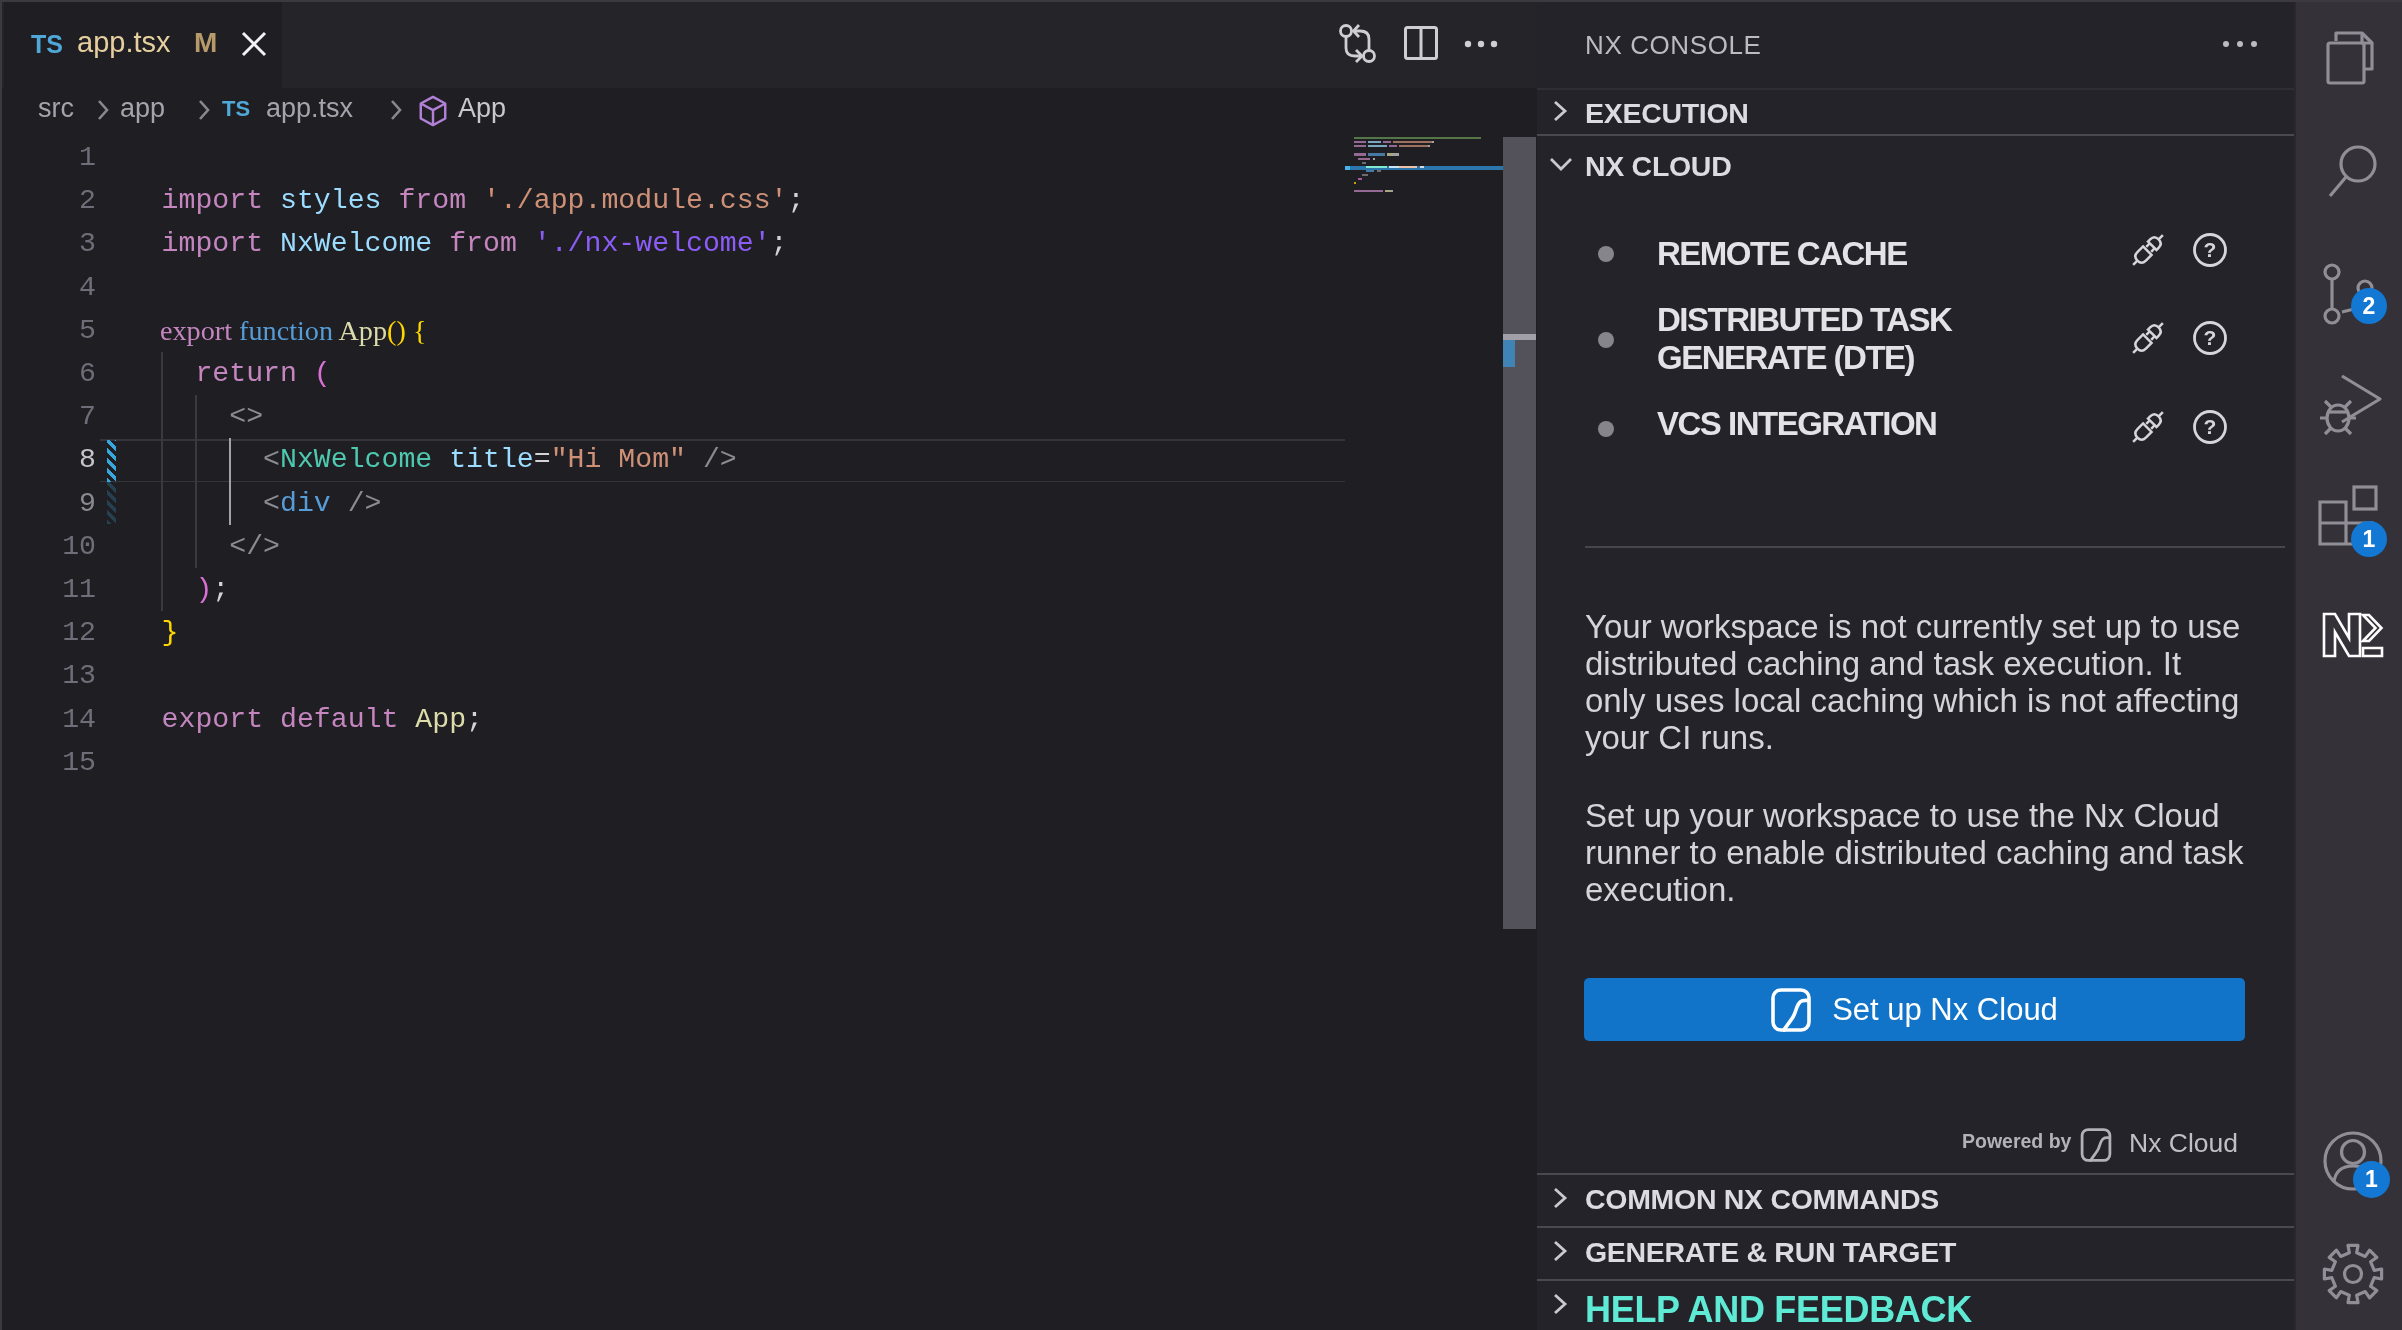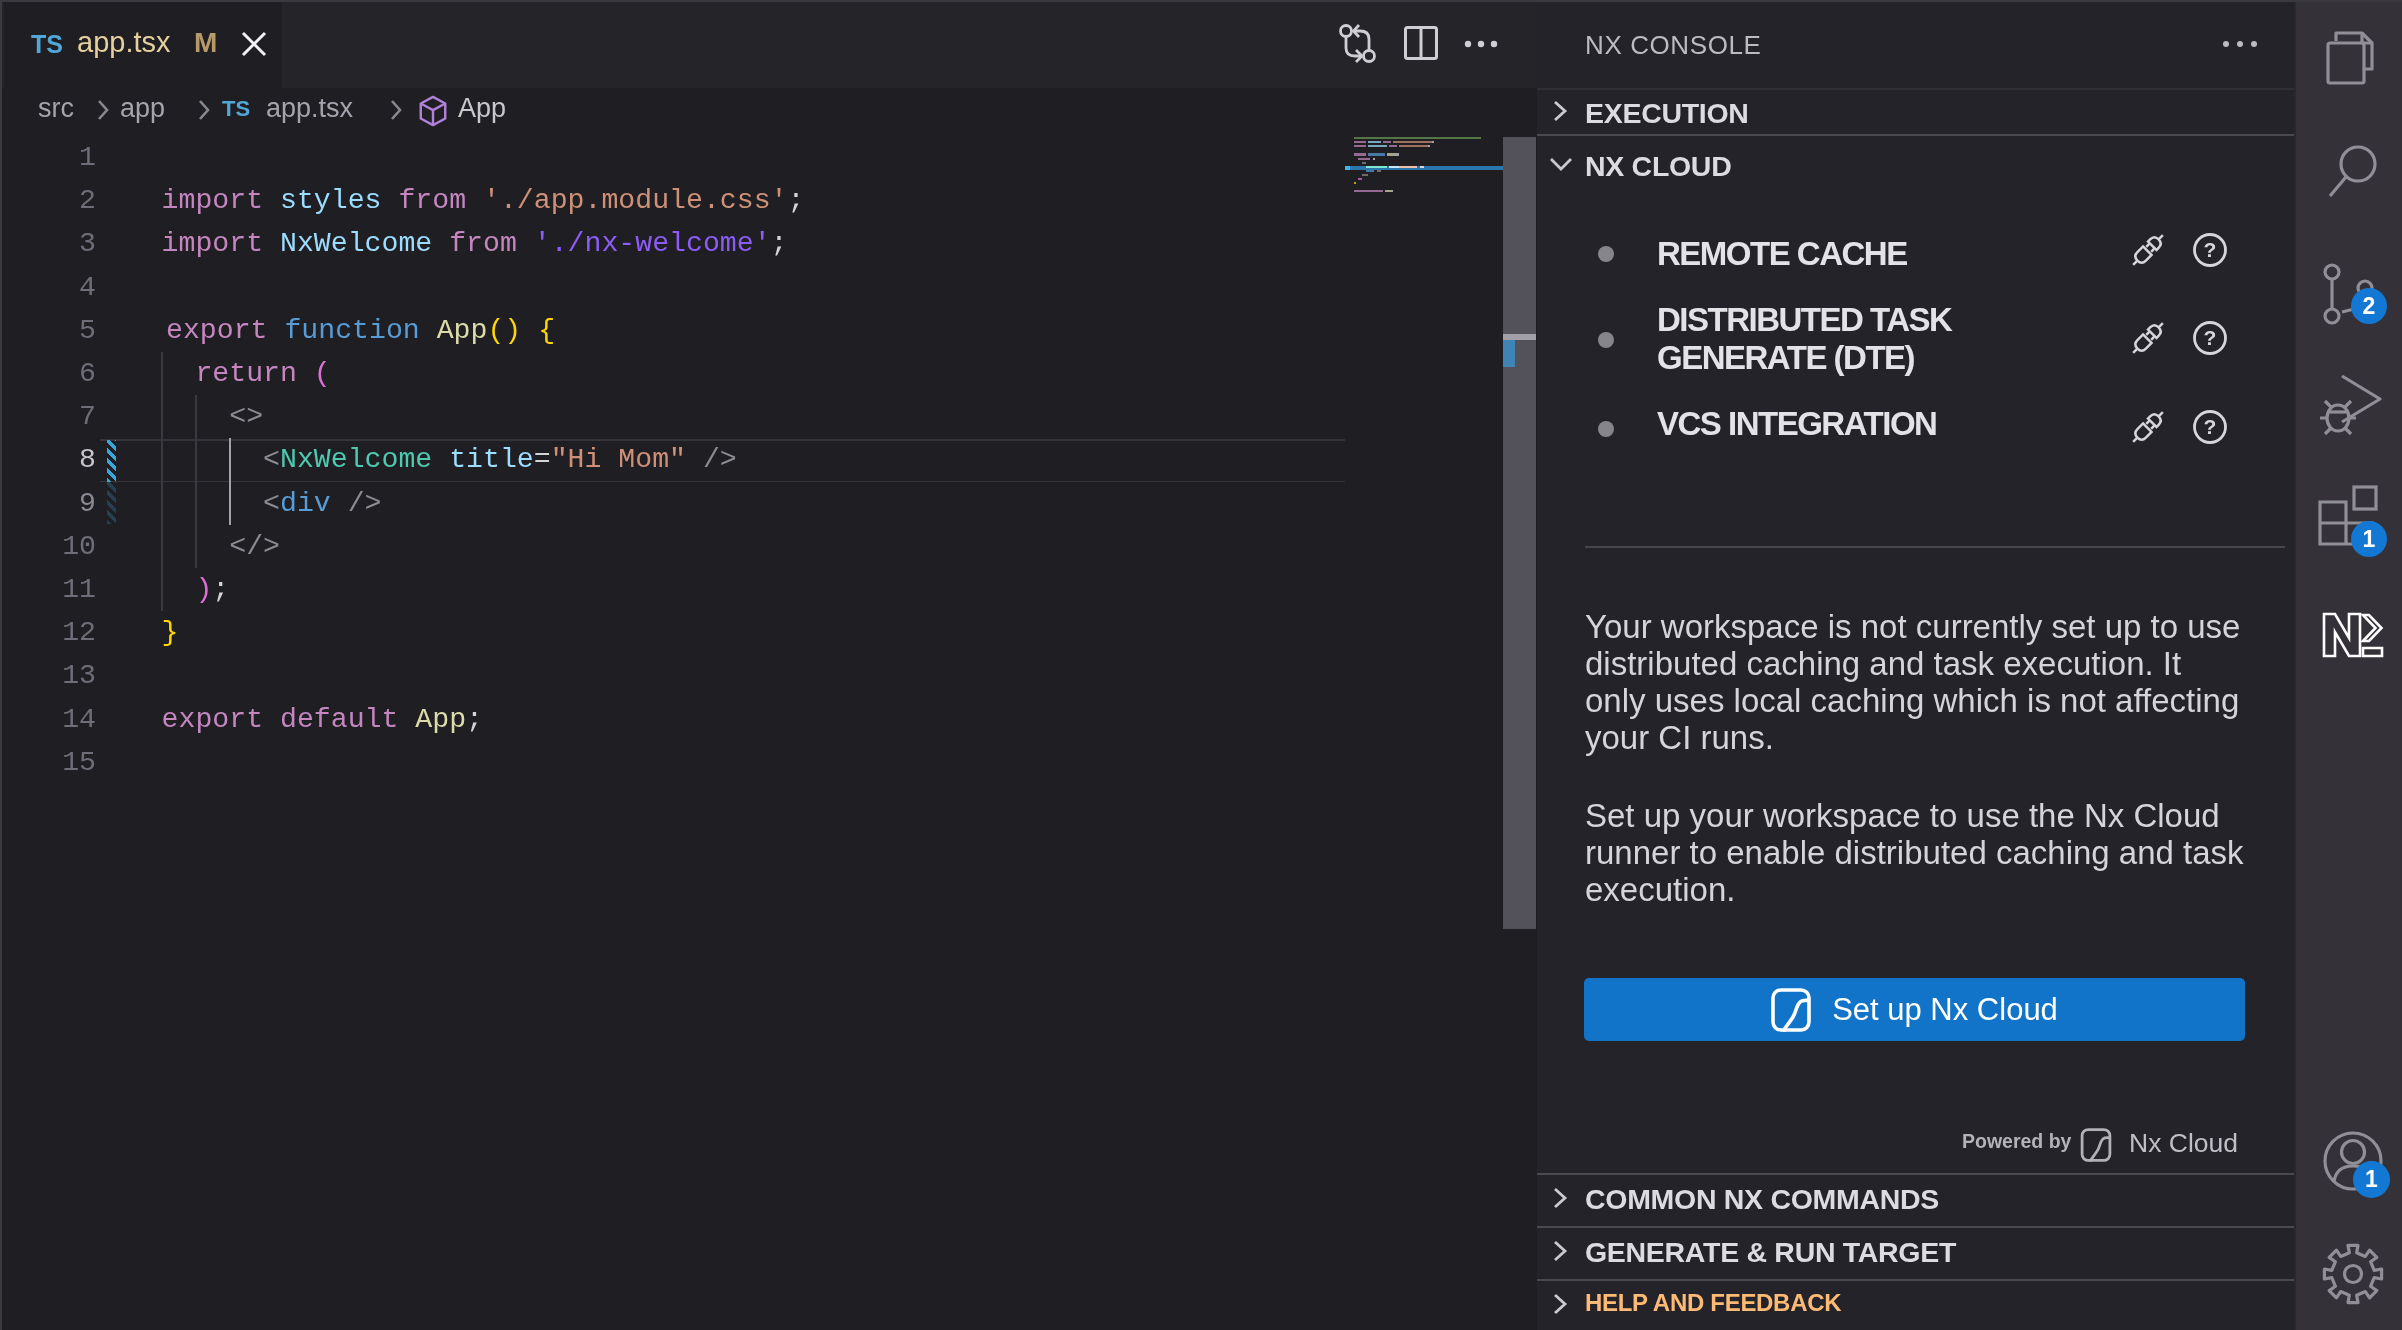--- a/index.html
+++ b/index.html
@@ -72,21 +72,21 @@
 <div class="abs" style="left:229px;top:438px;width:1.8px;height:87px;background:#a3a2ab;"></div>
 <div class="abs" style="left:107px;top:440px;width:9px;height:42px;background:repeating-linear-gradient(45deg,#38a8dc 0 3.4px,rgba(56,168,220,0) 3.4px 7px);"></div>
 <div class="abs" style="left:107px;top:482px;width:9px;height:42px;opacity:.25;background:repeating-linear-gradient(45deg,#38a8dc 0 3.4px,rgba(56,168,220,0) 3.4px 7px);"></div>
 <div class="abs mono" style="left:0;top:136.0px;width:96px;height:43.2px;line-height:43.2px;text-align:right;color:#6e6d78;">1</div>
 <div class="abs mono" style="left:0;top:179.2px;width:96px;height:43.2px;line-height:43.2px;text-align:right;color:#6e6d78;">2</div>
 <div class="abs mono" style="left:161.6px;top:179.2px;height:43.2px;line-height:43.2px;"><span style="color:#C586C0">import</span><span style="color:#9CDCFE"> styles</span><span style="color:#C586C0"> from</span><span style="color:#d4d4d4"> </span><span style="color:#CE9178">'./app.module.css'</span><span style="color:#d4d4d4">;</span></div>
 <div class="abs mono" style="left:0;top:222.4px;width:96px;height:43.2px;line-height:43.2px;text-align:right;color:#6e6d78;">3</div>
 <div class="abs mono" style="left:161.6px;top:222.4px;height:43.2px;line-height:43.2px;"><span style="color:#C586C0">import</span><span style="color:#9CDCFE"> NxWelcome</span><span style="color:#C586C0"> from</span><span style="color:#d4d4d4"> </span><span style="color:#8b5cf6">'./nx-welcome'</span><span style="color:#d4d4d4">;</span></div>
 <div class="abs mono" style="left:0;top:265.6px;width:96px;height:43.2px;line-height:43.2px;text-align:right;color:#6e6d78;">4</div>
 <div class="abs mono" style="left:0;top:308.8px;width:96px;height:43.2px;line-height:43.2px;text-align:right;color:#6e6d78;">5</div>
-<div class="abs mono" style="left:166px;top:308.8px;height:43.2px;line-height:43.2px;"><span style="color:#C586C0">export</span><span style="color:#569CD6"> function</span><span style="color:#DCDCAA"> App</span><span style="color:#FFD700">()</span><span style="color:#d4d4d4"> </span><span style="color:#FFD700">{</span></div>
+<div class="abs mono" style="left:160px;top:308.8px;height:43.2px;line-height:43.2px;font-family:Liberation Serif, serif;"><span style="color:#C586C0">export</span><span style="color:#569CD6"> function</span><span style="color:#DCDCAA"> App</span><span style="color:#FFD700">()</span><span style="color:#d4d4d4"> </span><span style="color:#FFD700">{</span></div>
 <div class="abs mono" style="left:0;top:352.0px;width:96px;height:43.2px;line-height:43.2px;text-align:right;color:#6e6d78;">6</div>
 <div class="abs mono" style="left:161.6px;top:352.0px;height:43.2px;line-height:43.2px;"><span style="color:#C586C0">  return</span><span style="color:#d4d4d4"> </span><span style="color:#DA70D6">(</span></div>
 <div class="abs mono" style="left:0;top:395.2px;width:96px;height:43.2px;line-height:43.2px;text-align:right;color:#6e6d78;">7</div>
 <div class="abs mono" style="left:161.6px;top:395.2px;height:43.2px;line-height:43.2px;"><span style="color:#8b8b92">    &lt;&gt;</span></div>
 <div class="abs mono" style="left:0;top:438.4px;width:96px;height:43.2px;line-height:43.2px;text-align:right;color:#c6c5cc;">8</div>
 <div class="abs mono" style="left:161.6px;top:438.4px;height:43.2px;line-height:43.2px;"><span style="color:#d4d4d4">      </span><span style="color:#8b8b92">&lt;</span><span style="color:#4EC9B0">NxWelcome</span><span style="color:#9CDCFE"> title</span><span style="color:#d4d4d4">=</span><span style="color:#CE9178">"Hi Mom"</span><span style="color:#d4d4d4"> </span><span style="color:#8b8b92">/&gt;</span></div>
 <div class="abs mono" style="left:0;top:481.6px;width:96px;height:43.2px;line-height:43.2px;text-align:right;color:#8b8a93;">9</div>
 <div class="abs mono" style="left:161.6px;top:481.6px;height:43.2px;line-height:43.2px;"><span style="color:#d4d4d4">      </span><span style="color:#8b8b92">&lt;</span><span style="color:#569CD6">div</span><span style="color:#d4d4d4"> </span><span style="color:#8b8b92">/&gt;</span></div>
 <div class="abs mono" style="left:0;top:524.8px;width:96px;height:43.2px;line-height:43.2px;text-align:right;color:#6e6d78;">10</div>
 <div class="abs mono" style="left:161.6px;top:524.8px;height:43.2px;line-height:43.2px;"><span style="color:#8b8b92">    &lt;/&gt;</span></div>
@@ -221,21 +221,21 @@
 <div class="abs" style="left:1585px;top:1183px;font-size:28.5px;font-weight:bold;letter-spacing:-0.3px;color:#dcdbe1;">COMMON NX COMMANDS</div>
 <div class="abs" style="left:1537px;top:1226px;width:757px;height:2px;background:#4a494f;"></div>
 <svg class="abs" style="left:1549px;top:1238px;" width="22" height="26" viewBox="0 0 22 26">
     <path d="M6 4 L16 13 L6 22" stroke="#cac9cf" stroke-width="2.8" fill="none"></path>
   </svg>
 <div class="abs" style="left:1585px;top:1236px;font-size:28.5px;font-weight:bold;letter-spacing:-0.3px;color:#dcdbe1;">GENERATE &amp; RUN TARGET</div>
 <div class="abs" style="left:1537px;top:1279px;width:757px;height:2px;background:#4a494f;"></div>
 <svg class="abs" style="left:1549px;top:1291px;" width="22" height="26" viewBox="0 0 22 26">
     <path d="M6 4 L16 13 L6 22" stroke="#cac9cf" stroke-width="2.8" fill="none"></path>
   </svg>
-<div class="abs" style="left:1585px;top:1289px;font-size:24px;font-weight:bold;letter-spacing:-0.3px;color:#fdba74;">HELP AND FEEDBACK</div>
+<div class="abs" style="left:1585px;top:1289px;font-size:36px;font-weight:bold;letter-spacing:-0.3px;color:#5eead4;">HELP AND FEEDBACK</div>
 
 <div class="abs" style="left:2294px;top:0;width:108px;height:1330px;background:#343238;border-left:2px solid #29282d;"></div>
 <svg class="abs" style="left:2322px;top:29px;" width="56" height="58" viewBox="0 0 56 58">
     <g stroke="#908e96" stroke-width="3.2" fill="none" stroke-linejoin="round">
       <path d="M14 12 L14 4 L40 4 L50 14 L50 40 L42 40"></path>
       <path d="M40 4 L40 14 L50 14"></path>
       <rect x="6" y="14" width="36" height="40" rx="2"></rect>
     </g>
   </svg>
 <svg class="abs" style="left:2324px;top:140px;" width="60" height="62" viewBox="0 0 60 62">

